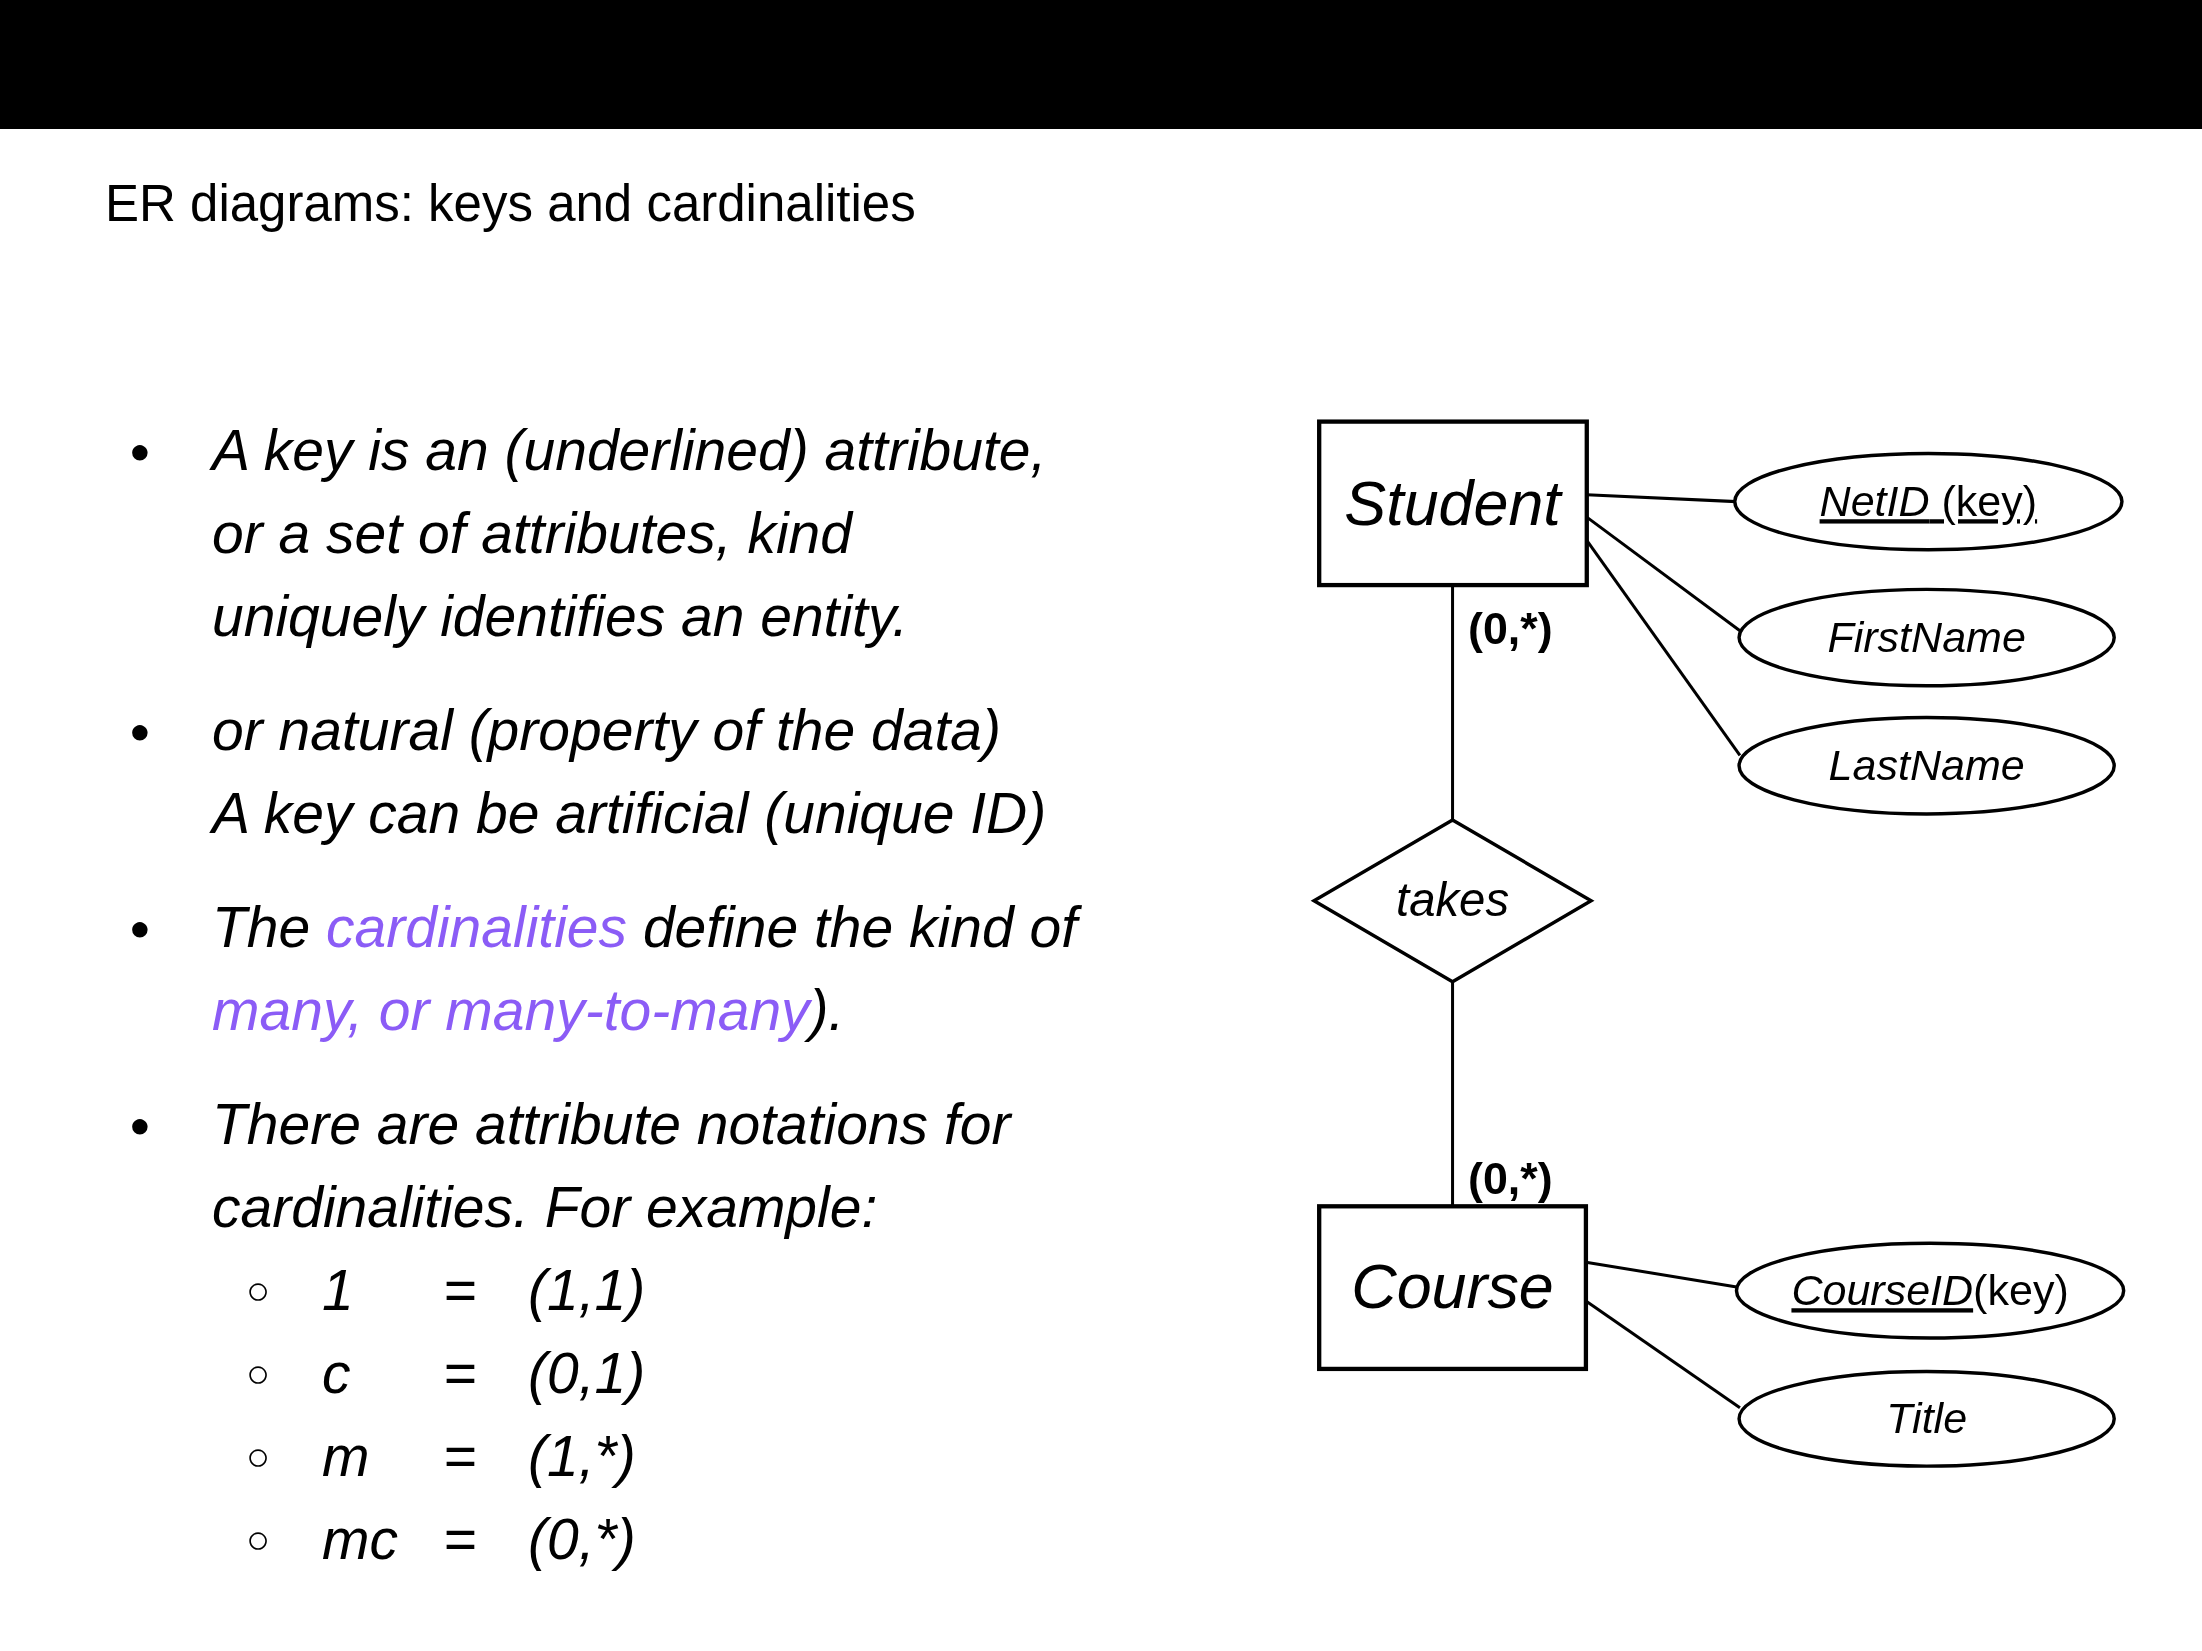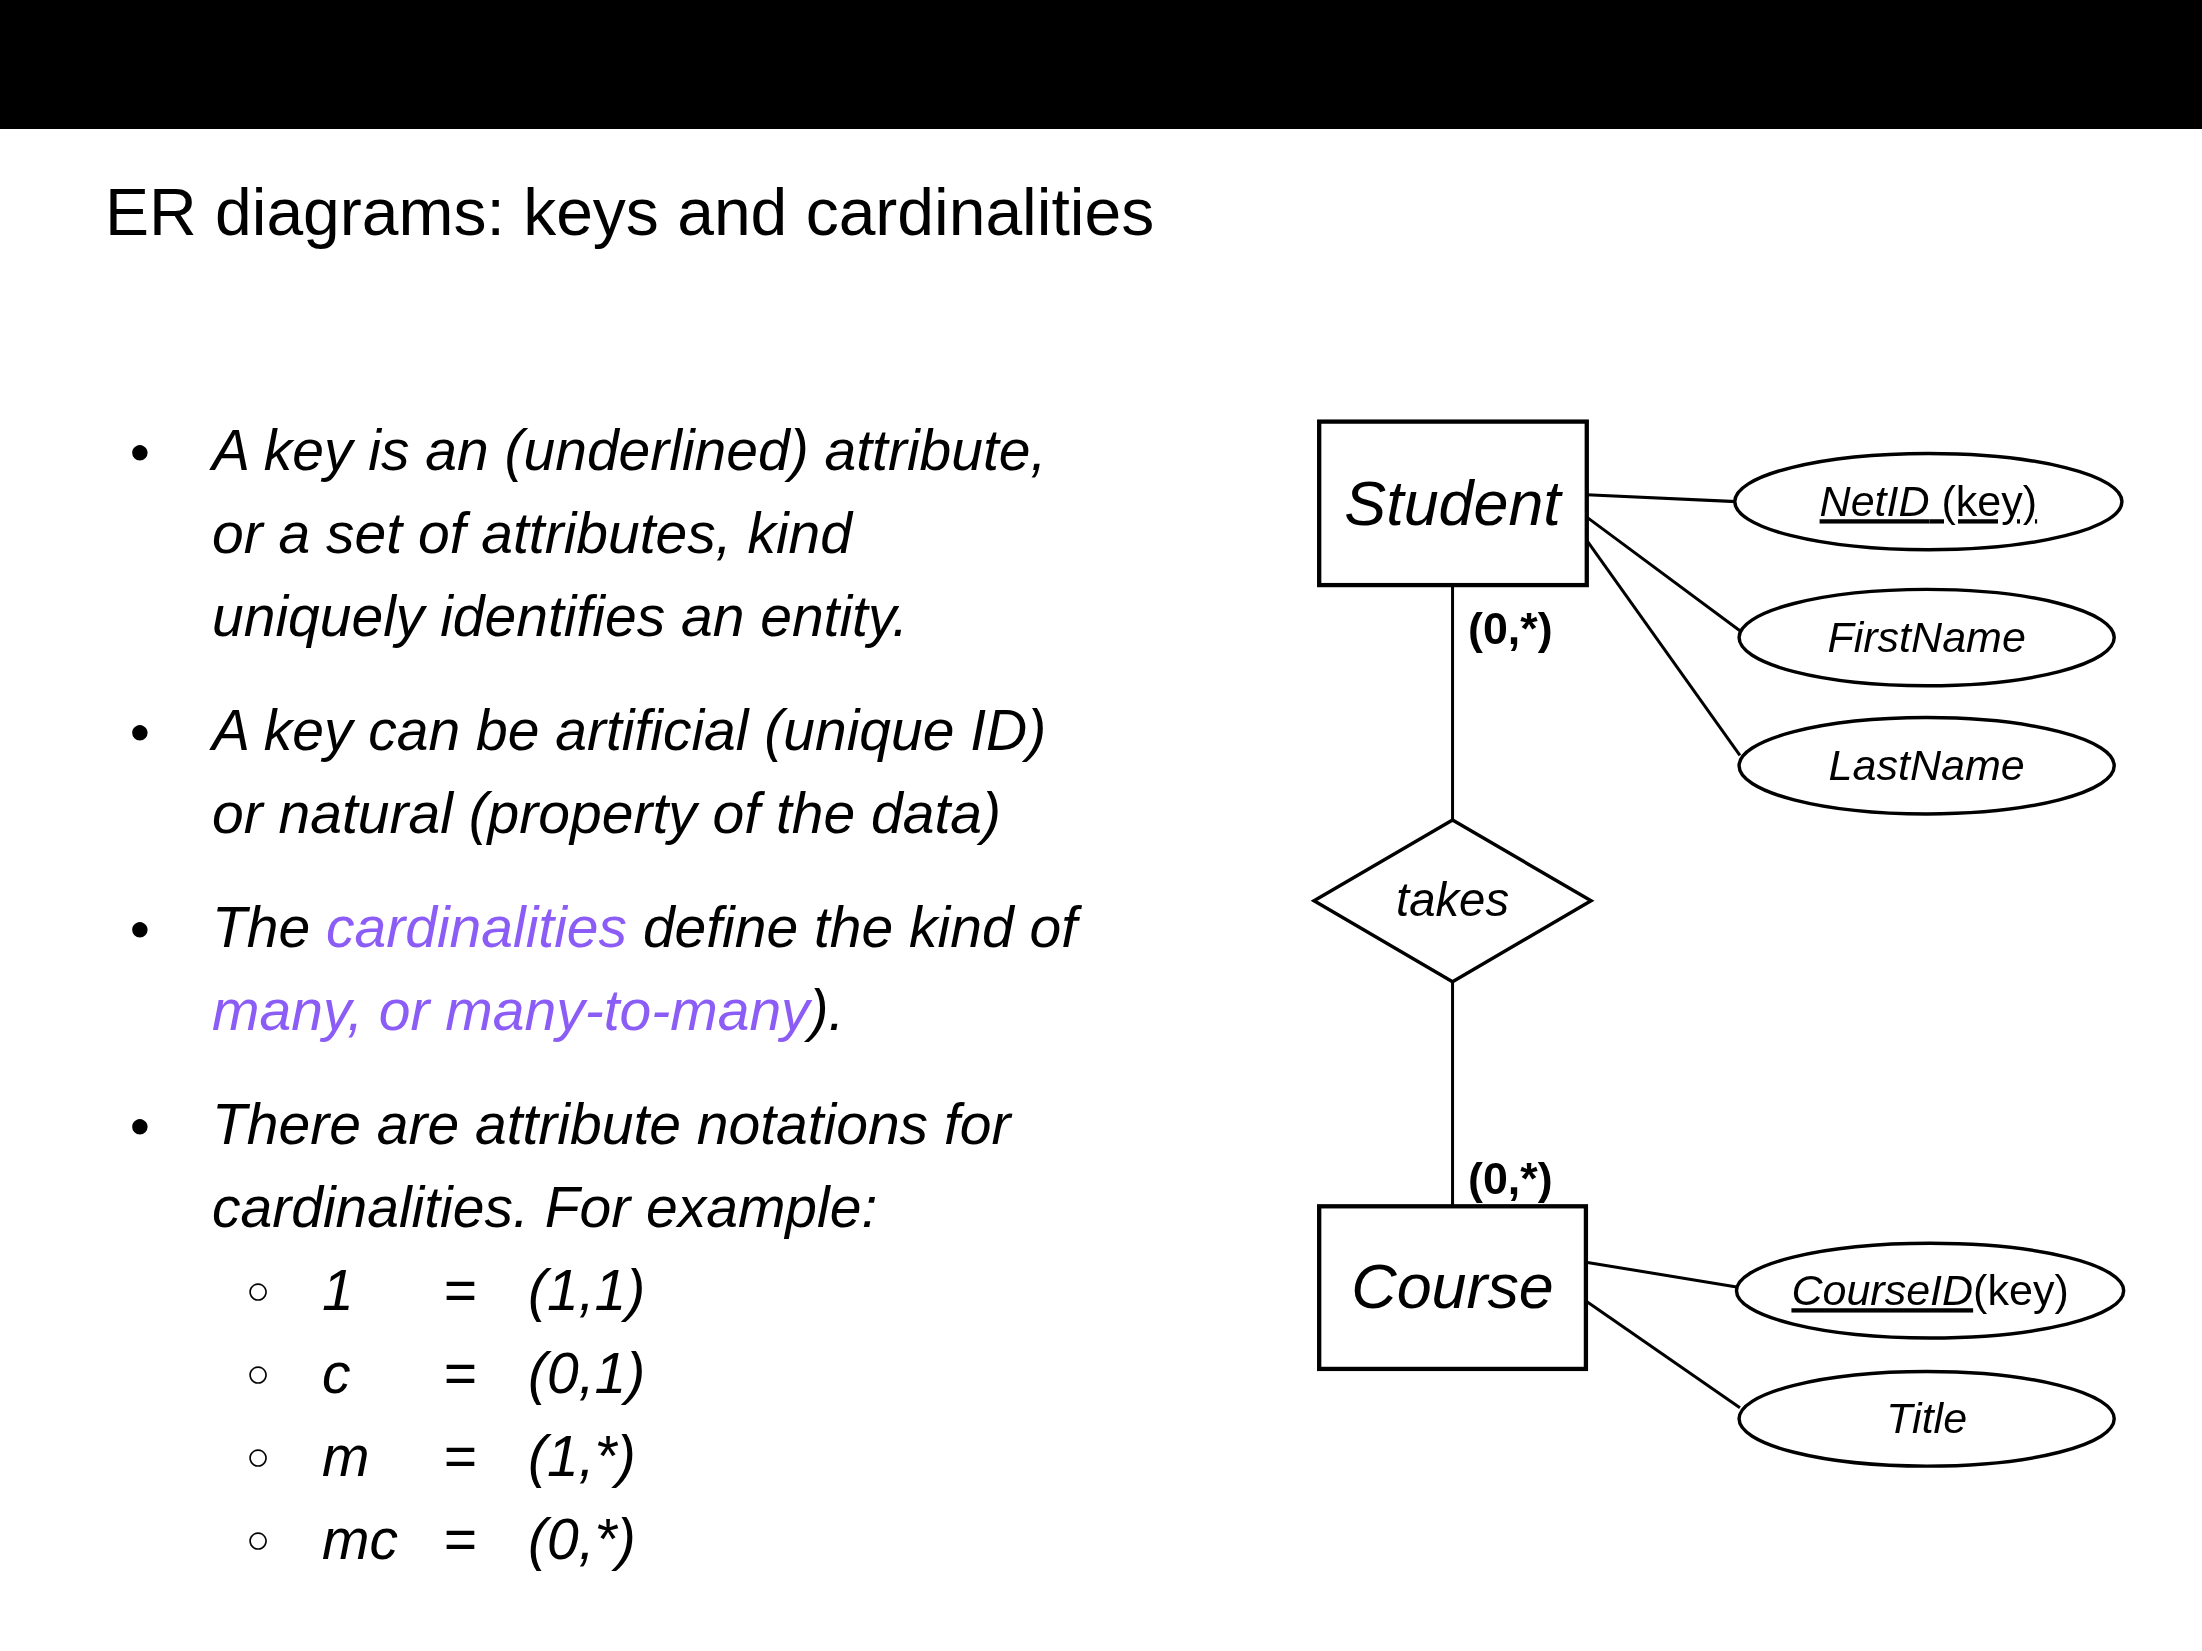--- a/index.html
+++ b/index.html
@@ -11,21 +11,21 @@
     font-family: "Liberation Sans", sans-serif;
     color: #000000;
   }
   .letterbox-top {
     position: absolute; left: 0; top: 0;
     width: 2203px; height: 129px;
     background: #000000;
   }
   .slide-title {
     position: absolute; left: 105px; top: 176px;
-    font-size: 66px; line-height: 1.1;
+    font-size: 51px; line-height: 1.1;
     color: #000000; white-space: nowrap;
   }
   .content {
     position: absolute; left: 129px; top: 409px;
   }
   .bullet { display: flex; margin-bottom: 31px; }
   .marker {
     width: 83px; flex: 0 0 83px;
     font-size: 36px; line-height: 83px;
   }
@@ -71,22 +71,22 @@
     <div class="btext">
       <div class="line">A key is an (underlined) attribute,</div>
       <div class="line">or a set of attributes, kind</div>
       <div class="line">uniquely identifies an entity.</div>
     </div>
   </div>
 
   <div class="bullet">
     <div class="marker">●</div>
     <div class="btext">
+      <div class="line">or natural (property of the data)</div>
       <div class="line">A key can be artificial (unique ID)</div>
-      <div class="line">or natural (property of the data)</div>
     </div>
   </div>
 
   <div class="bullet">
     <div class="marker">●</div>
     <div class="btext">
       <div class="line"><span>The </span><span class="red">cardinalities</span><span> define the kind of</span></div>
       <div class="line"><span class="red">many, or many-to-many</span><span>).</span></div>
     </div>
   </div>

